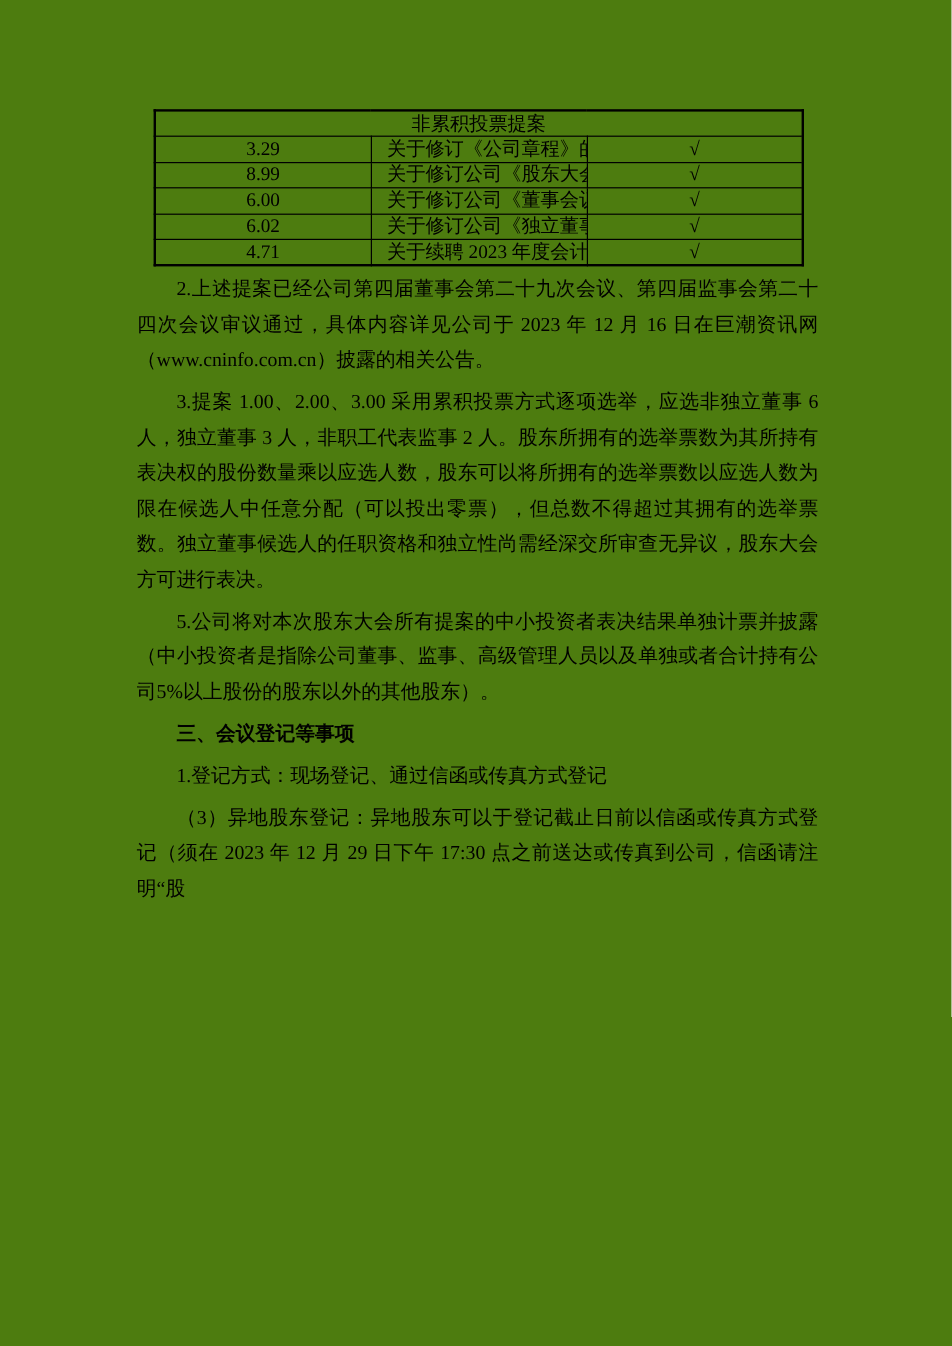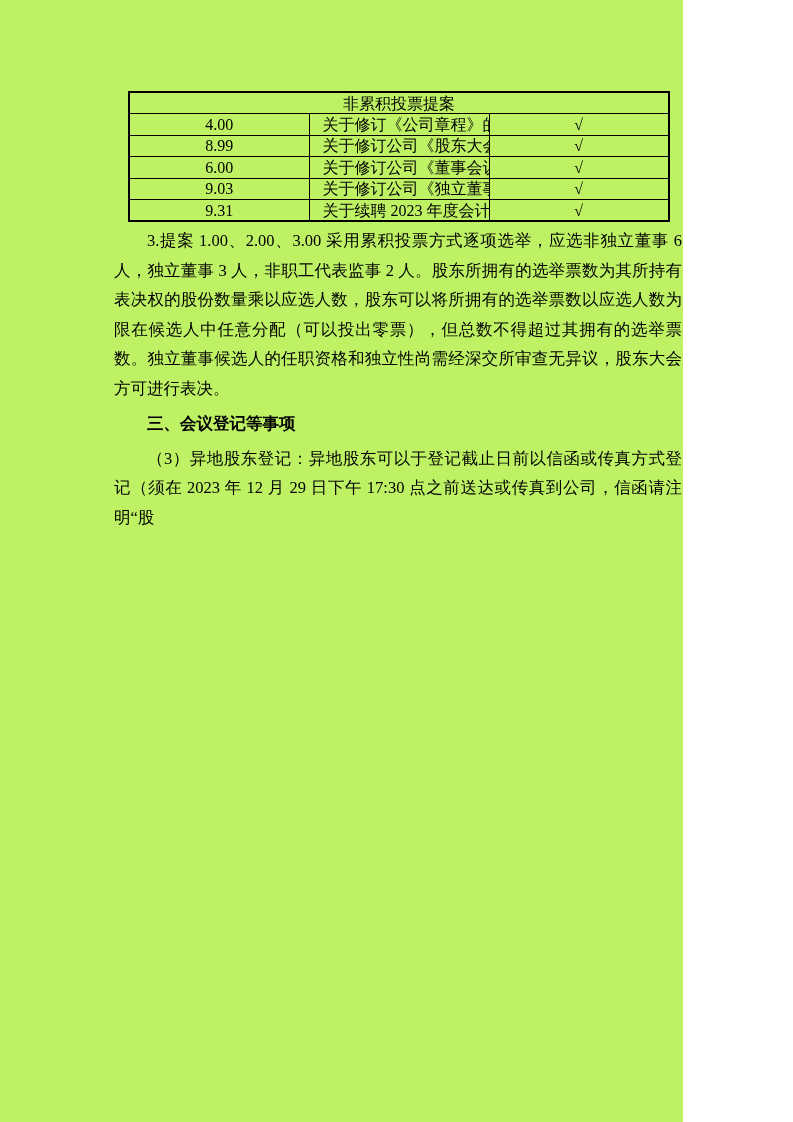--- a/index.html
+++ b/index.html
@@ -1,22 +1,22 @@
 <!DOCTYPE html>
 <html><head>
 <meta charset="utf-8">
 <style>
   * { margin: 0; padding: 0; box-sizing: border-box; }
   html, body { background: #ffffff; }
   body { width: 793px; }
   .page {
     position: relative;
-    width: 683px;
+    width: 793px;
     height: 1122px;
-    background: #bef264;
+    background: #4d7c0f;
     overflow: hidden;
     font-family: "Liberation Serif", "DejaVu Serif", serif;
     color: #000000;
   }
   .content {
     position: absolute;
     left: 114px;
     top: 91px;
     width: 568px;
   }
@@ -64,47 +64,50 @@
 
 <div class="page">
   <div class="content">
 
     <table class="vote-table">
       <tbody>
         <tr>
           <td class="cell-header" colspan="3">非累积投票提案</td>
         </tr>
         <tr>
-          <td class="cell-code">4.00</td>
+          <td class="cell-code">3.29</td>
           <td class="cell-title">关于修订《公司章程》的议案</td>
           <td class="cell-check">√</td>
         </tr>
         <tr>
           <td class="cell-code">8.99</td>
           <td class="cell-title">关于修订公司《股东大会议事规则》的议案</td>
           <td class="cell-check">√</td>
         </tr>
         <tr>
           <td class="cell-code">6.00</td>
           <td class="cell-title">关于修订公司《董事会议事规则》的议案</td>
           <td class="cell-check">√</td>
         </tr>
         <tr>
-          <td class="cell-code">9.03</td>
+          <td class="cell-code">6.02</td>
           <td class="cell-title">关于修订公司《独立董事制度》的议案</td>
           <td class="cell-check">√</td>
         </tr>
         <tr>
-          <td class="cell-code">9.31</td>
+          <td class="cell-code">4.71</td>
           <td class="cell-title">关于续聘 2023 年度会计师事务所的议案</td>
           <td class="cell-check">√</td>
         </tr>
       </tbody>
     </table>
 
+    <p class="para">2.上述提案已经公司第四届董事会第二十九次会议、第四届监事会第二十四次会议审议通过，具体内容详见公司于 2023 年 12 月 16 日在巨潮资讯网（www.cninfo.com.cn）披露的相关公告。</p>
     <p class="para">3.提案 1.00、2.00、3.00 采用累积投票方式逐项选举，应选非独立董事 6 人，独立董事 3 人，非职工代表监事 2 人。股东所拥有的选举票数为其所持有表决权的股份数量乘以应选人数，股东可以将所拥有的选举票数以应选人数为限在候选人中任意分配（可以投出零票），但总数不得超过其拥有的选举票数。独立董事候选人的任职资格和独立性尚需经深交所审查无异议，股东大会方可进行表决。</p>
+    <p class="para">5.公司将对本次股东大会所有提案的中小投资者表决结果单独计票并披露（中小投资者是指除公司董事、监事、高级管理人员以及单独或者合计持有公司5%以上股份的股东以外的其他股东）。</p>
 
     <h3 class="section-heading">三、会议登记等事项</h3>
 
+    <p class="para">1.登记方式：现场登记、通过信函或传真方式登记</p>
     <p class="para">（3）异地股东登记：异地股东可以于登记截止日前以信函或传真方式登记（须在 2023 年 12 月 29 日下午 17:30 点之前送达或传真到公司，信函请注明“股</p>
 
   </div>
 </div>
 
 </body></html>

